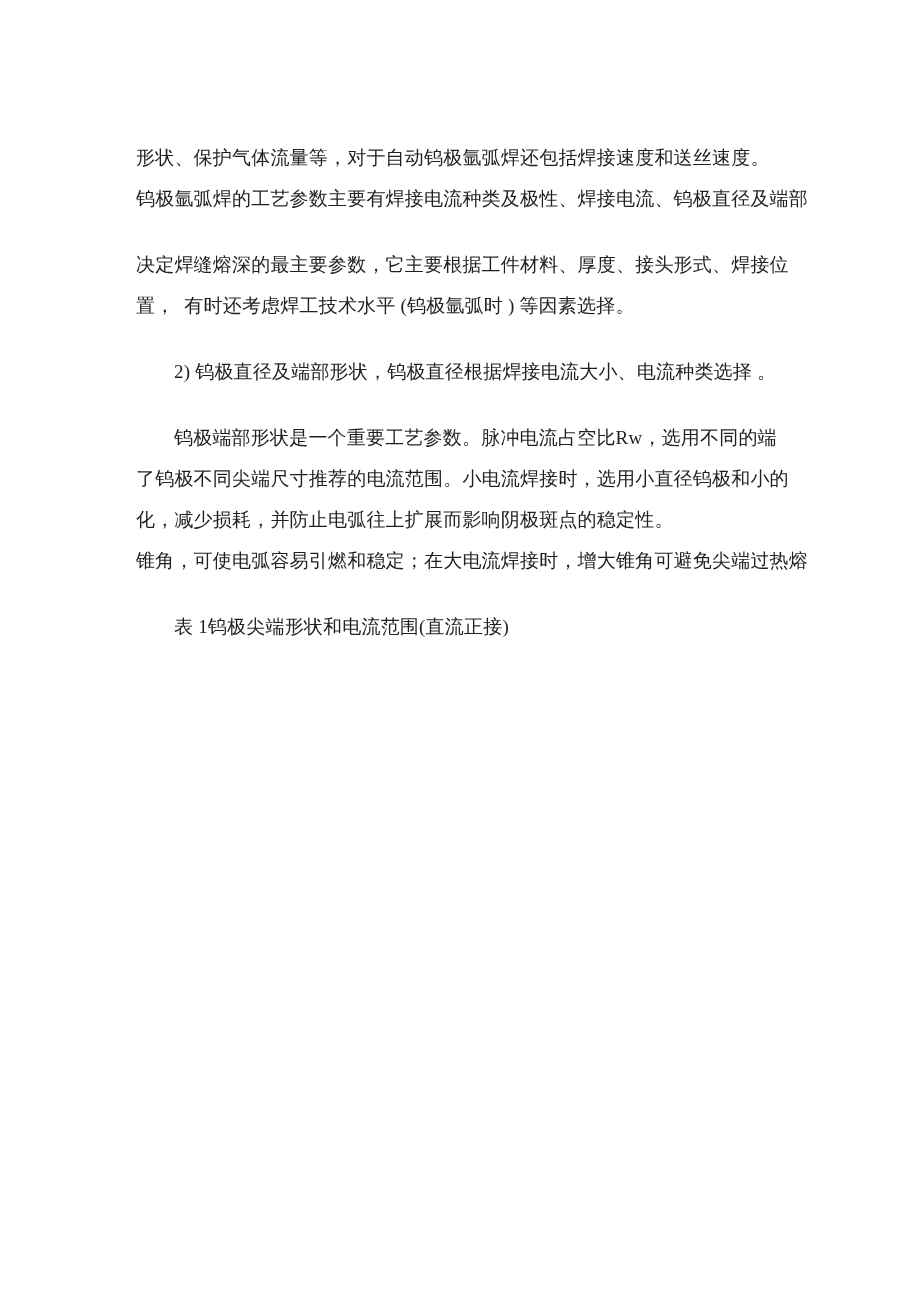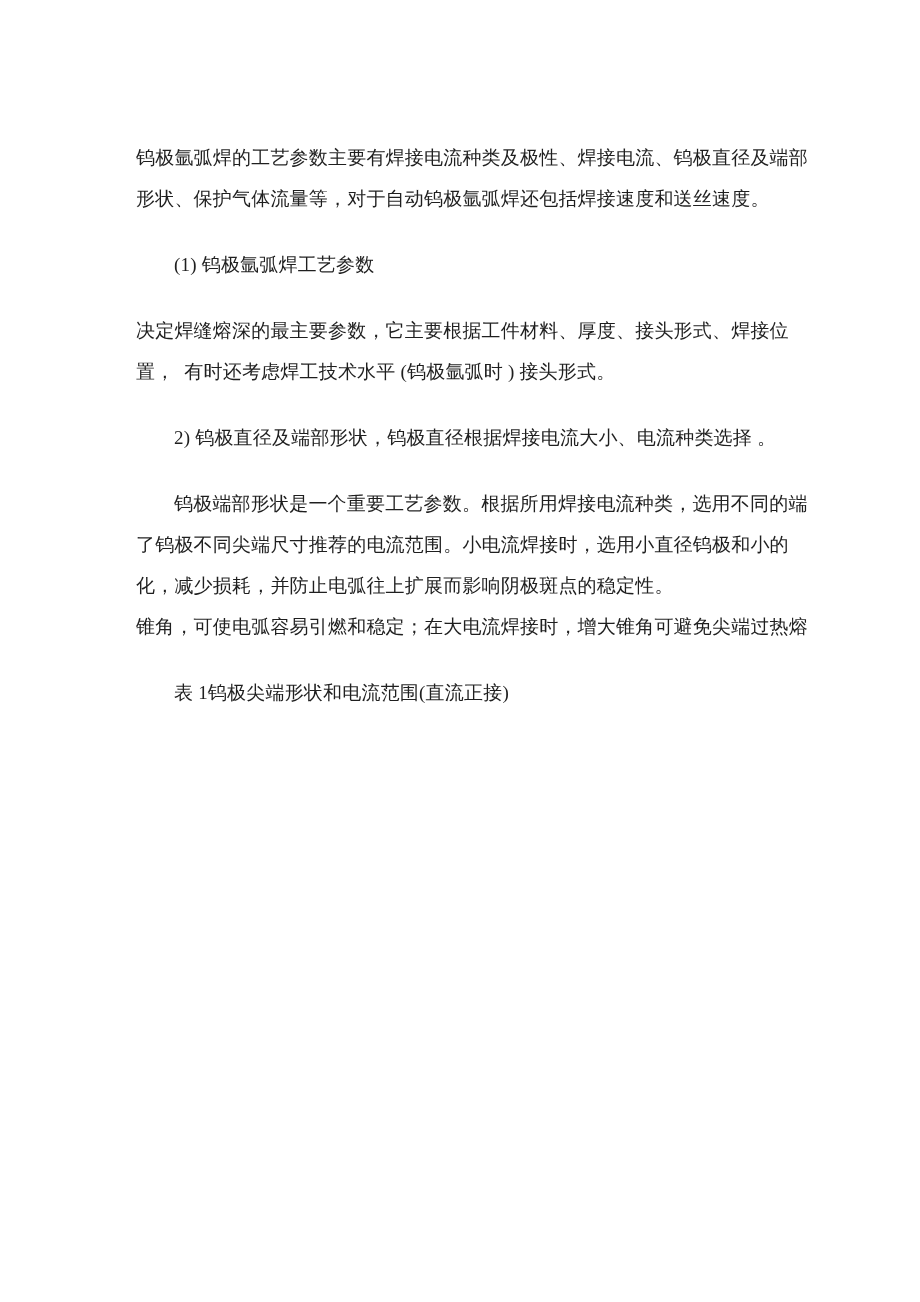--- a/index.html
+++ b/index.html
@@ -34,35 +34,32 @@
   .first-indent {
     padding-left: 38px;      
   }
 </style>
 </head>
 <body>
 
 <div class="page">
   <div class="doc-body" id="doc-body">
       <div class="para">
+        <div class="line">形状、保护气体流量等，对于自动钨极氩弧焊还包括焊接速度和送丝速度。</div>
         <div class="line">钨极氩弧焊的工艺参数主要有焊接电流种类及极性、焊接电流、钨极直径及端部</div>
-        <div class="line">形状、保护气体流量等，对于自动钨极氩弧焊还包括焊接速度和送丝速度。</div>
-      </div>
-      <div class="para">
-        <div class="line first-indent">(1) 钨极氩弧焊工艺参数</div>
       </div>
       <div class="para">
         <div class="line">决定焊缝熔深的最主要参数，它主要根据工件材料、厚度、接头形式、焊接位</div>
-        <div class="line">置，  有时还考虑焊工技术水平 (钨极氩弧时 ) 接头形式。</div>
+        <div class="line">置，  有时还考虑焊工技术水平 (钨极氩弧时 ) 等因素选择。</div>
       </div>
       <div class="para">
         <div class="line first-indent">2) 钨极直径及端部形状，钨极直径根据焊接电流大小、电流种类选择 。</div>
       </div>
       <div class="para">
-        <div class="line first-indent">钨极端部形状是一个重要工艺参数。根据所用焊接电流种类，选用不同的端</div>
+        <div class="line first-indent">钨极端部形状是一个重要工艺参数。脉冲电流占空比Rw，选用不同的端</div>
         <div class="line">了钨极不同尖端尺寸推荐的电流范围。小电流焊接时，选用小直径钨极和小的</div>
         <div class="line">化，减少损耗，并防止电弧往上扩展而影响阴极斑点的稳定性。</div>
         <div class="line">锥角，可使电弧容易引燃和稳定；在大电流焊接时，增大锥角可避免尖端过热熔</div>
       </div>
       <div class="para">
         <div class="line first-indent">表 1钨极尖端形状和电流范围(直流正接)</div>
       </div>
     </div>
 </div>
 

